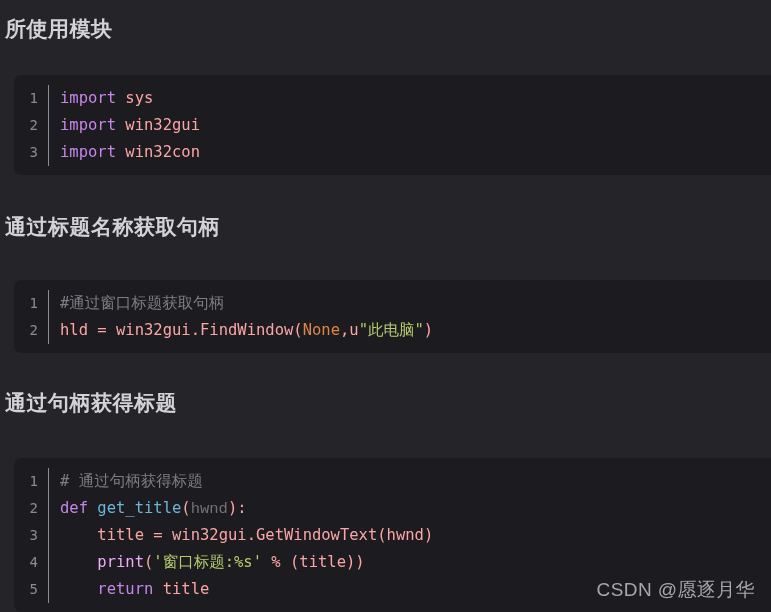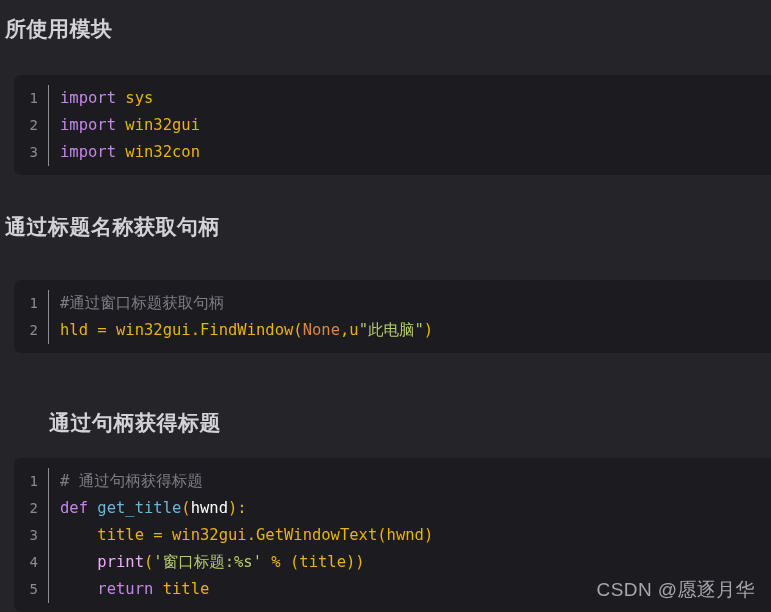--- a/index.html
+++ b/index.html
@@ -76,23 +76,23 @@
 
   .code-text {
     padding-left: 11px;
     color: #c9c9d1;
     white-space: pre;
     flex: 1;
   }
 
   
   .tok-kw       { color: #c586e8; }
-  .tok-plain    { color: #eab308; }
+  .tok-plain    { color: #fca5a5; }
   .tok-fn       { color: #6cb6d9; }
-  .tok-param    { color: #ffffff; }
+  .tok-param    { color: #737373; font-family: Liberation Mono, monospace; }
   .tok-const    { color: #e0853f; }
   .tok-builtin  { color: #f0abfc; }
   .tok-str      { color: #b5cc6a; }
   .tok-comment  { color: #7d7d87; }
 
   .watermark {
     position: absolute;
     color: #a6a6ae;
     font-family: "Liberation Sans", sans-serif;
     font-size: 19px;
@@ -111,21 +111,21 @@
       <div class="code-block" style="top: 75px; height: 100px;">
         <div class="code-line"><span class="ln">1</span><span class="gutter-divider"></span><span class="code-text"><span class="tok-kw">import</span><span class="tok-plain"> sys</span></span></div>
         <div class="code-line"><span class="ln">2</span><span class="gutter-divider"></span><span class="code-text"><span class="tok-kw">import</span><span class="tok-plain"> win32gui</span></span></div>
         <div class="code-line"><span class="ln">3</span><span class="gutter-divider"></span><span class="code-text"><span class="tok-kw">import</span><span class="tok-plain"> win32con</span></span></div>
       </div>
       <h2 class="section-heading" style="top: 216px;">通过标题名称获取句柄</h2>
       <div class="code-block" style="top: 280px; height: 73px;">
         <div class="code-line"><span class="ln">1</span><span class="gutter-divider"></span><span class="code-text"><span class="tok-comment">#通过窗口标题获取句柄</span></span></div>
         <div class="code-line"><span class="ln">2</span><span class="gutter-divider"></span><span class="code-text"><span class="tok-plain">hld = win32gui.FindWindow(</span><span class="tok-const">None</span><span class="tok-plain">,u</span><span class="tok-str">"此电脑"</span><span class="tok-plain">)</span></span></div>
       </div>
-      <h2 class="section-heading" style="top: 412px; margin-left: 44px;">通过句柄获得标题</h2>
+      <h2 class="section-heading" style="top: 392px;">通过句柄获得标题</h2>
       <div class="code-block" style="top: 458px; height: 154px;">
         <div class="code-line"><span class="ln">1</span><span class="gutter-divider"></span><span class="code-text"><span class="tok-comment"># 通过句柄获得标题</span></span></div>
         <div class="code-line"><span class="ln">2</span><span class="gutter-divider"></span><span class="code-text"><span class="tok-kw">def</span><span class="tok-plain"> </span><span class="tok-fn">get_title</span><span class="tok-plain">(</span><span class="tok-param">hwnd</span><span class="tok-plain">):</span></span></div>
         <div class="code-line"><span class="ln">3</span><span class="gutter-divider"></span><span class="code-text"><span class="tok-plain">    title = win32gui.GetWindowText(hwnd)</span></span></div>
         <div class="code-line"><span class="ln">4</span><span class="gutter-divider"></span><span class="code-text"><span class="tok-plain">    </span><span class="tok-builtin">print</span><span class="tok-plain">(</span><span class="tok-str">'窗口标题:%s'</span><span class="tok-plain"> % (title))</span></span></div>
         <div class="code-line"><span class="ln">5</span><span class="gutter-divider"></span><span class="code-text"><span class="tok-plain">    </span><span class="tok-kw">return</span><span class="tok-plain"> title</span></span></div>
       </div>
     </div>
   <div class="watermark">CSDN @愿逐月华</div>
 </div>

